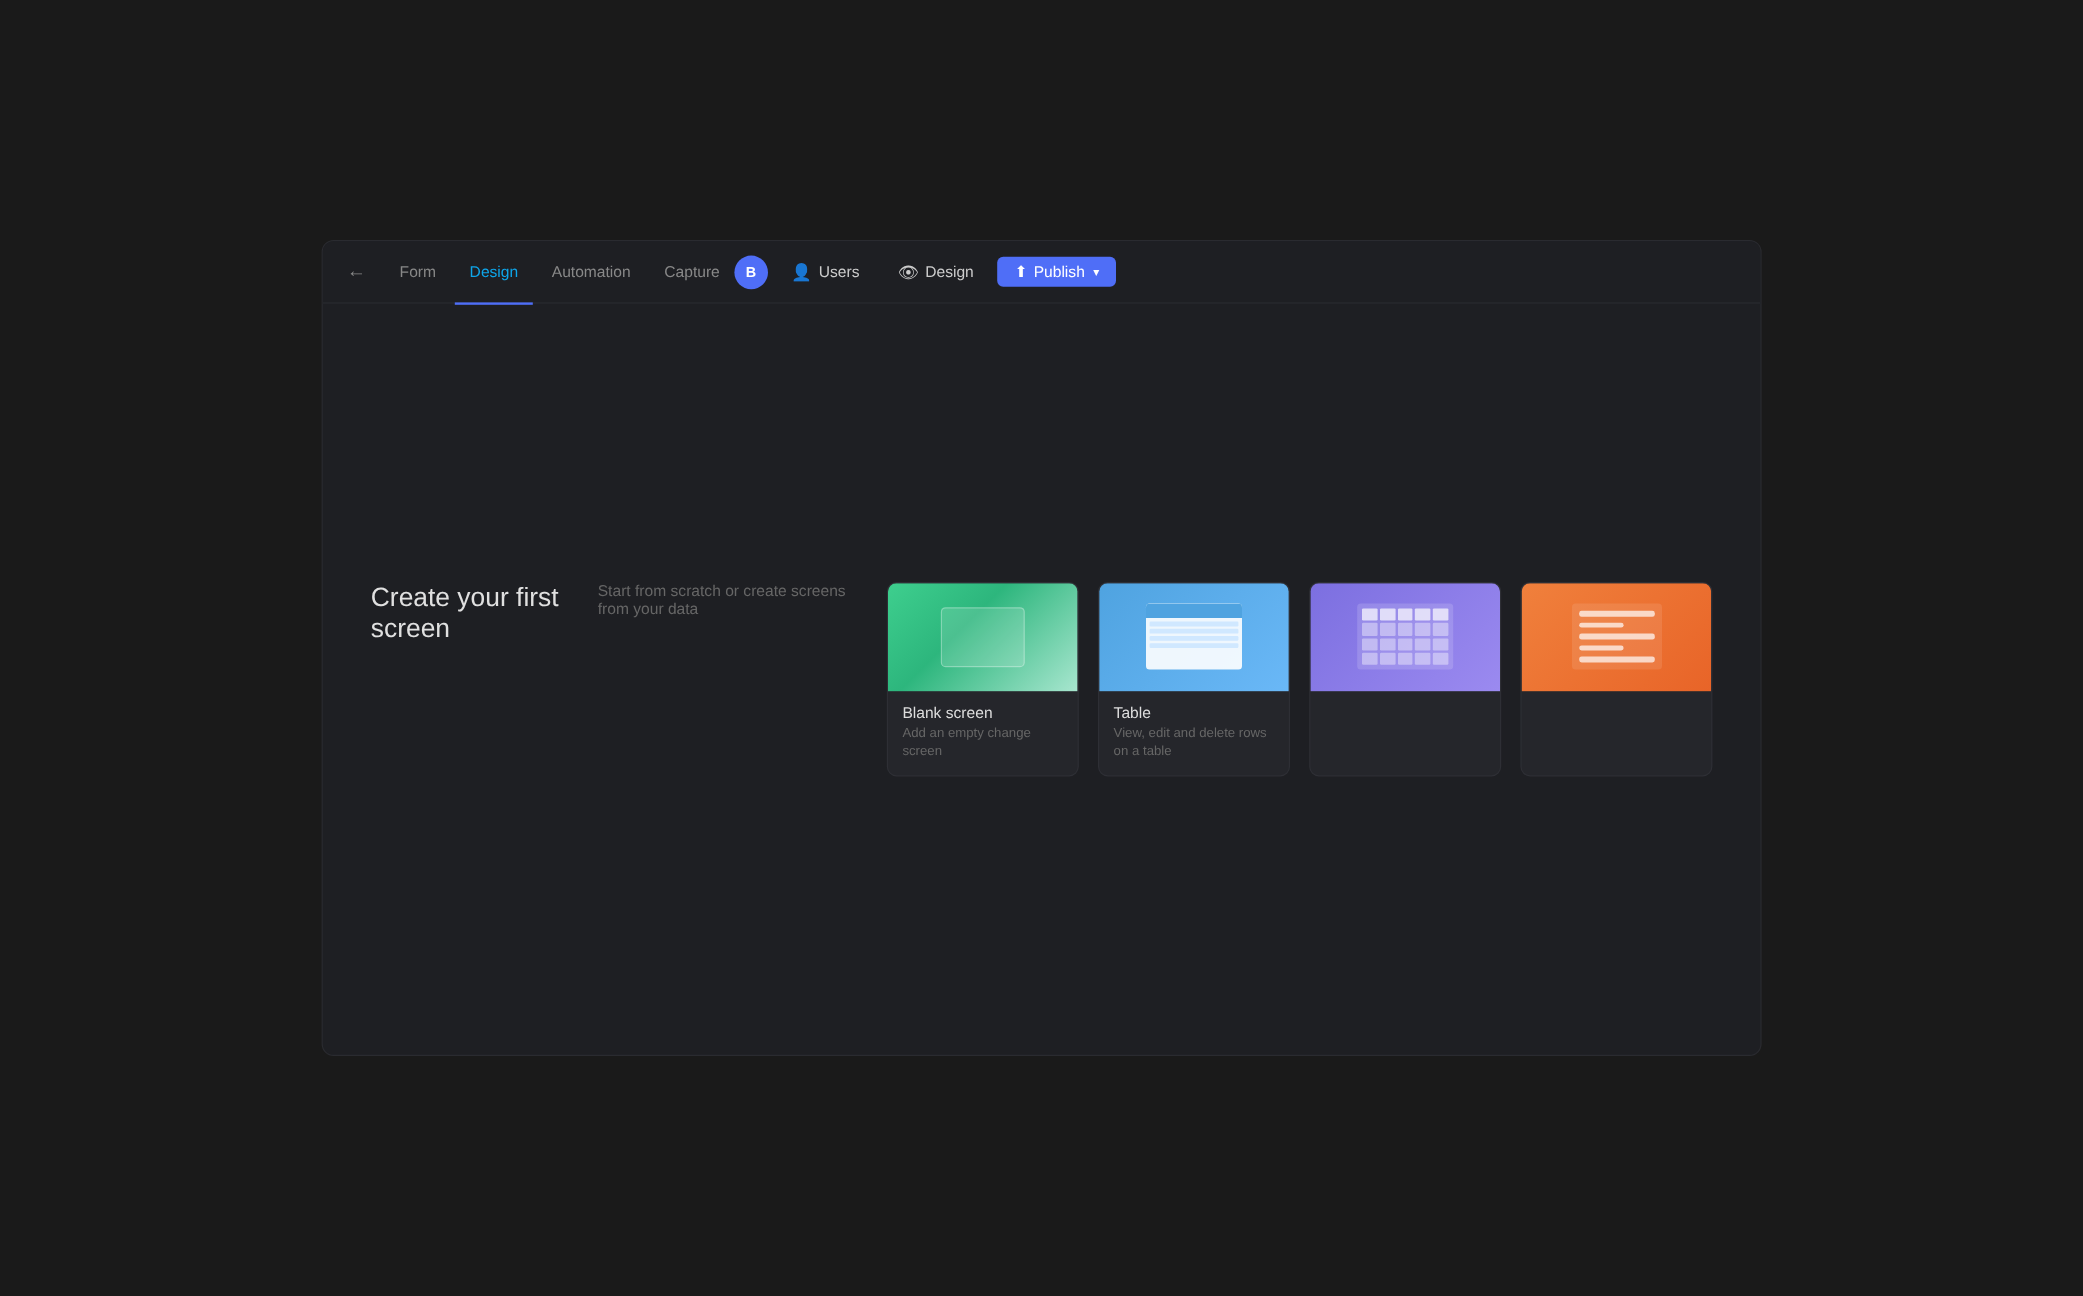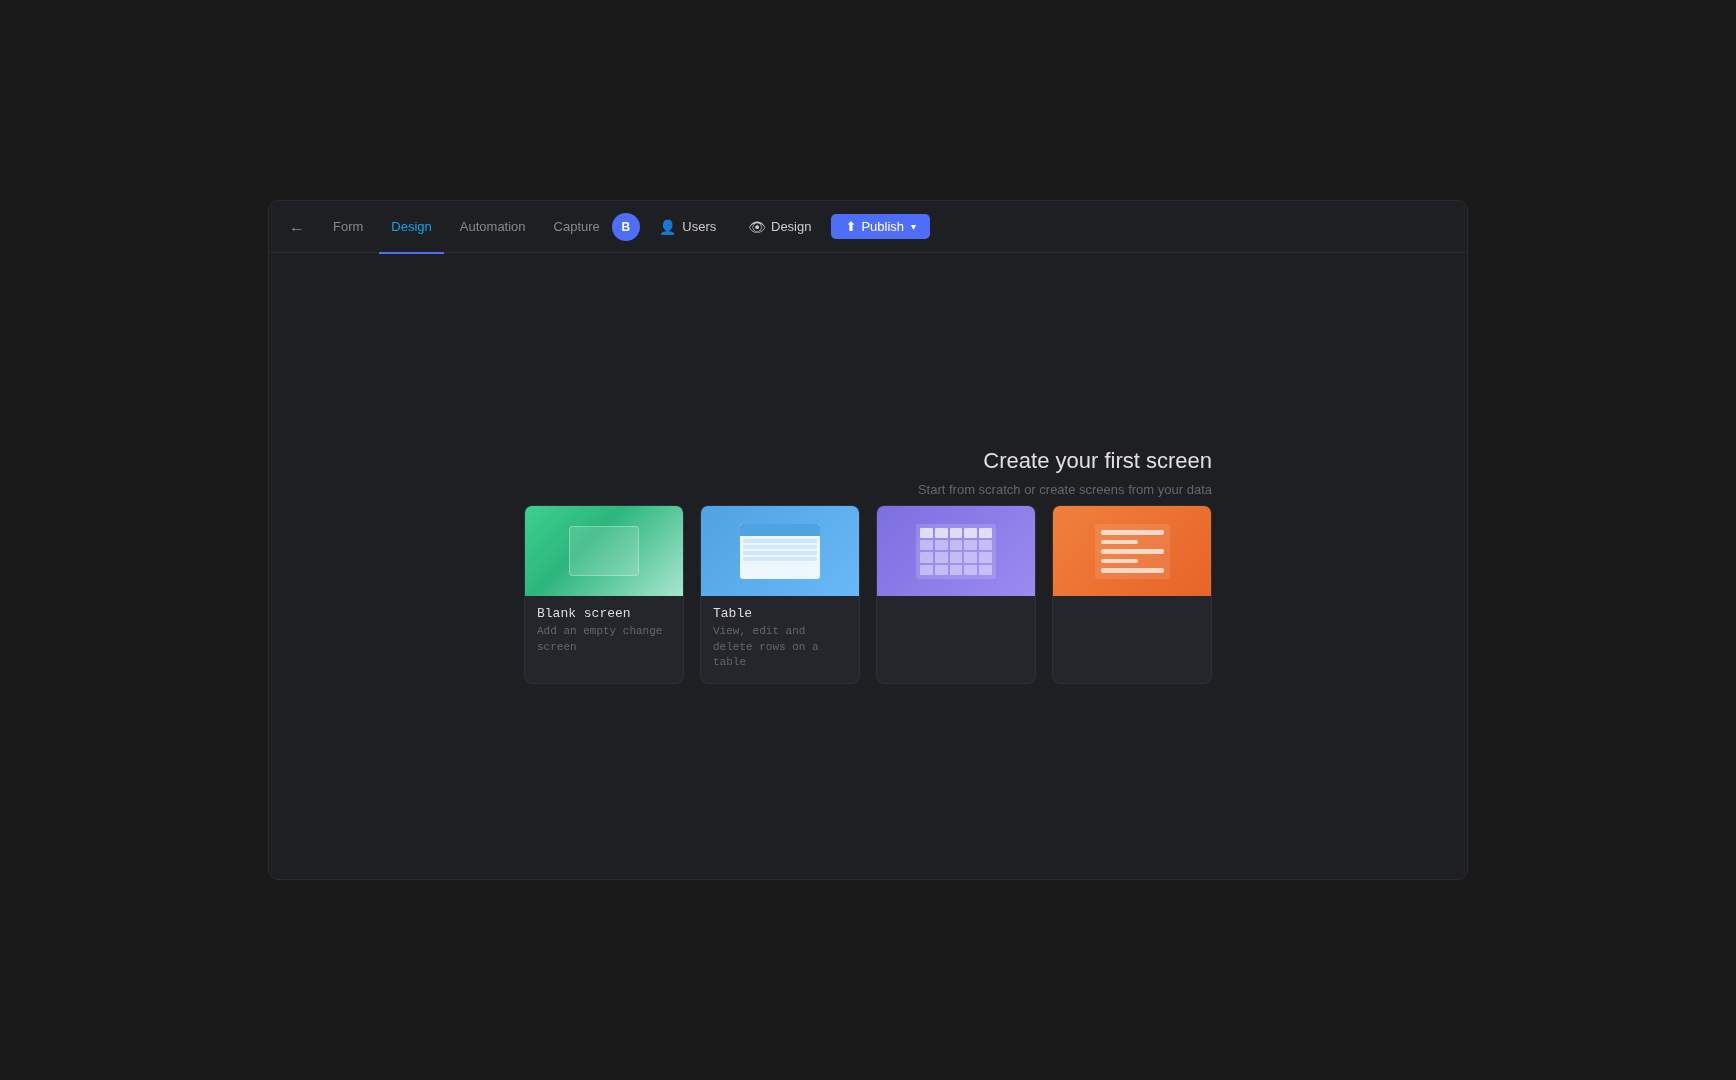--- a/index.html
+++ b/index.html
@@ -141,40 +141,39 @@
       flex: 1;
       display: flex;
       align-items: center;
       justify-content: center;
       flex-direction: column;
       padding: 40px;
     }
 
     .create-section {
       display: flex;
-      flex-direction: column;
-      align-items: flex-end;
+      flex-direction: row;
+      align-items: flex-start;
       gap: 8px;
     }
 
     .create-title {
       font-size: 22px;
       color: #e0e0e0;
       font-weight: 500;
     }
 
     .create-subtitle {
       font-size: 13px;
       color: #666;
     }
 
     .cards-row {
       display: flex;
       gap: 16px;
-      font-family: Liberation Mono, monospace;
     }
 
     .screen-card {
       width: 160px;
       background: #25262b;
       border-radius: 8px;
       overflow: hidden;
       cursor: pointer;
       border: 1px solid #2e2f35;
       transition: border-color 0.2s;

